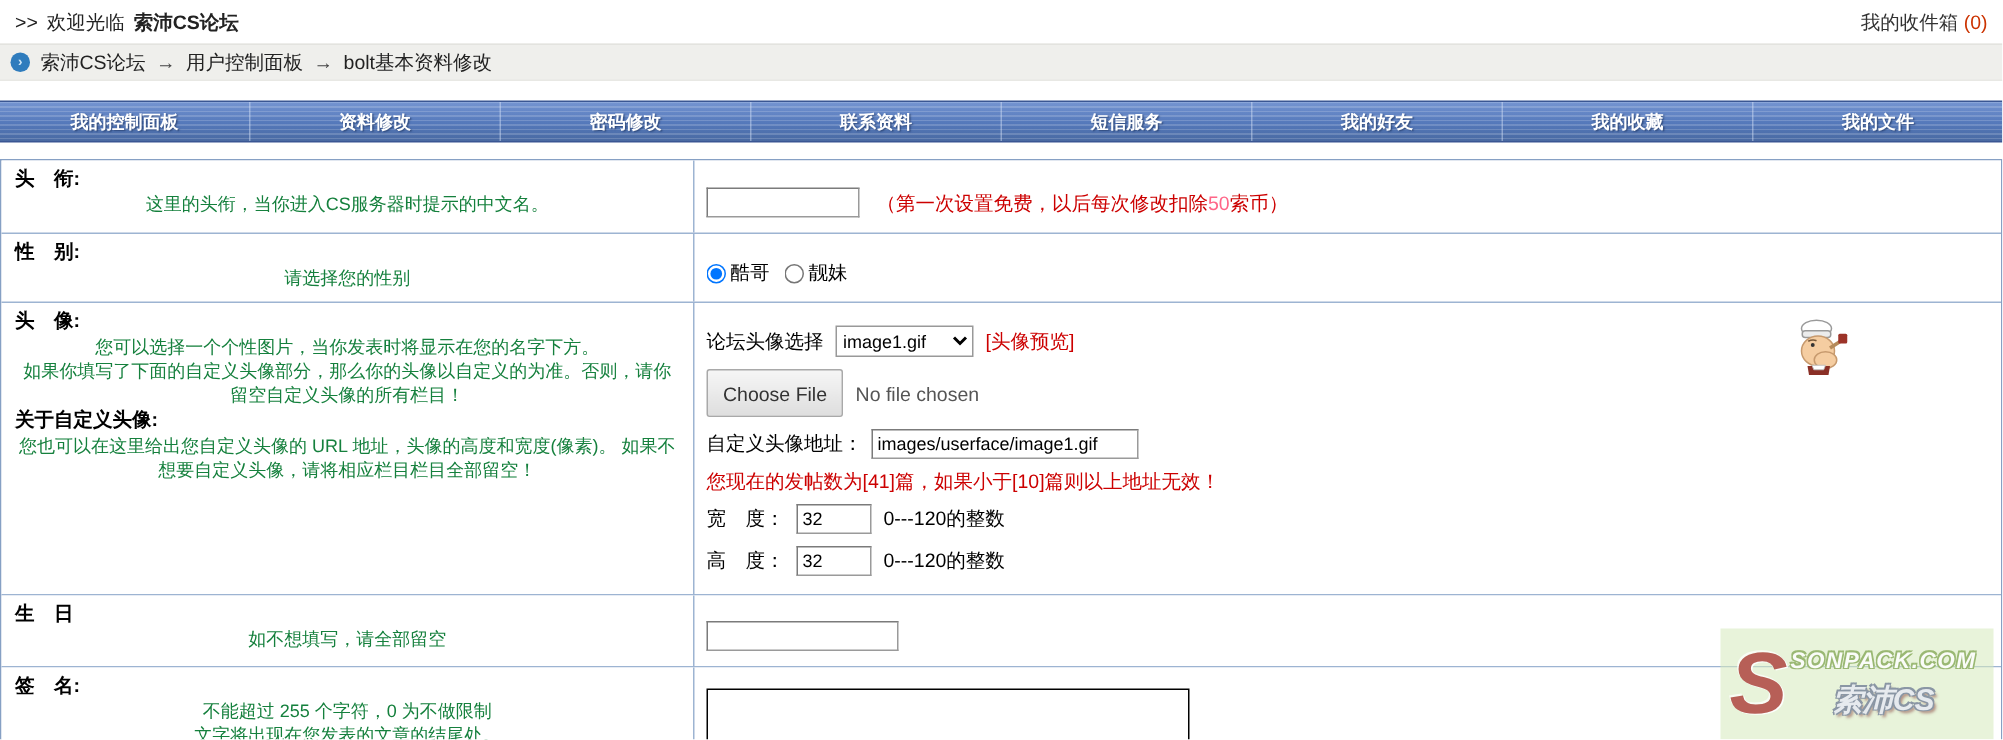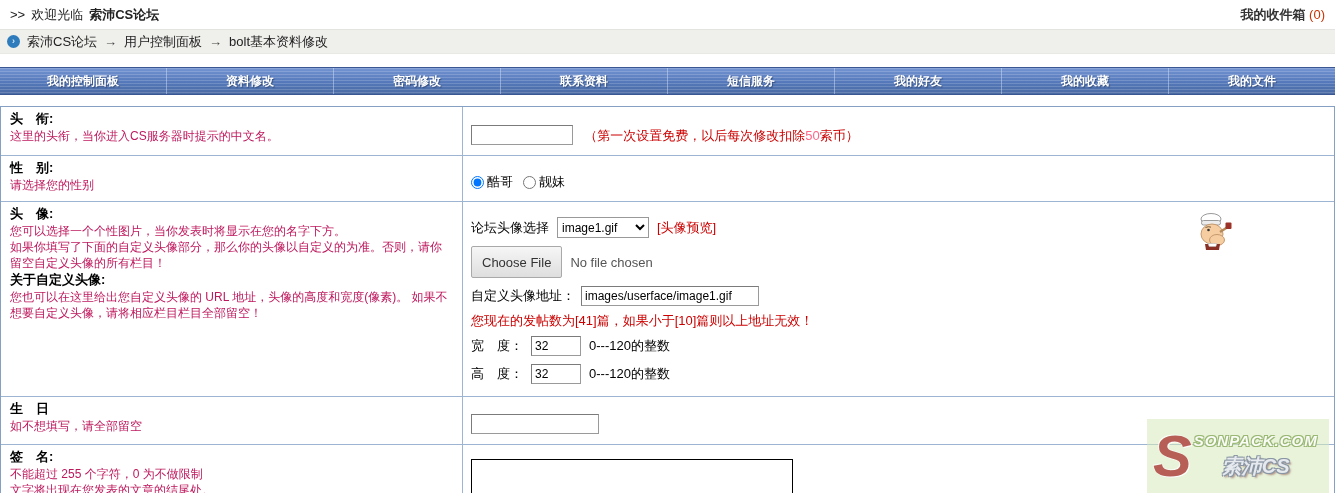--- a/index.html
+++ b/index.html
@@ -7,21 +7,21 @@
   .page {
     position:relative; width:1335px; height:493px; overflow:hidden;
     background:#fff; color:#000;
     font-family:"Liberation Sans","DejaVu Sans",sans-serif; font-size:12px;
   }
   
   .topbar { height:29px; display:flex; justify-content:space-between; align-items:center; padding:0 10px; }
   .topbar-left { display:flex; gap:6px; align-items:center; font-size:13px; color:#222; }
   .topbar-left b { font-size:13px; }
   .topbar-right { font-size:13px; color:#333; }
-  .inbox-link { color:#333; text-decoration:none; cursor:pointer;font-weight:bold; }
+  .inbox-link { color:#333; text-decoration:none; cursor:pointer; }
   .inbox-count { color:#cc3300; }
   
   .breadcrumb { height:25px; background:#efefec; border-top:1px solid #e3e3df; border-bottom:1px solid #e8e8e4;
     display:flex; align-items:center; gap:7px; padding:0 7px; color:#222; font-size:13px; }
   .bc-icon { display:inline-flex; width:13px; height:13px; border-radius:50%; background:#2f7cbd;
     color:#cfe6f7; font-size:9px; font-weight:bold; align-items:center; justify-content:center; line-height:1; }
   .bc-icon::before { content:"›"; }
   .breadcrumb a { color:#222; text-decoration:none; cursor:pointer; }
   .bc-sep { color:#444; }
   
@@ -40,21 +40,21 @@
     border-bottom:1px solid #86a0c4; text-shadow:1px 1px 1px rgba(20,40,80,.5);
     background-image:
       repeating-linear-gradient(180deg, rgba(255,255,255,.18) 0px, rgba(255,255,255,.18) 1px, rgba(0,0,0,0) 1px, rgba(0,0,0,0) 3px),
       linear-gradient(180deg,#a9c0e6 0%, #6d8dc4 60%, #5b79ad 100%);
   }
   .row { display:flex; border-bottom:1px solid #9db4d2; background:#fff; }
   .row:last-child { border-bottom:none; }
   .cell-l { width:462px; border-right:1px solid #9db4d2; padding:3px 9px; }
   .cell-r { flex:1; position:relative; padding:10px 8px; }
   .lbl  { font-weight:bold; font-size:13px; line-height:18px; }
-  .desc { font-size:12px; line-height:16px; color:#be185d; }
+  .desc { font-size:12px; line-height:16px; color:#15803d;text-align:center; }
   .red  { color:#cc0000; }
   .num-hl { color:#ff6688; }
   .row-title    { min-height:49px; }
   .row-gender   { min-height:32px; }
   .row-avatar   { min-height:156px; }
   .row-birthday { min-height:37px; }
   .row-signature{ min-height:88px; }
   
   input[type=text] { border:1px solid #9a9a9a; border-top-color:#7b7b7b; border-left-color:#7b7b7b;
     height:20px; font-size:12px; padding:0 3px; font-family:"Liberation Sans","DejaVu Sans",sans-serif; }

